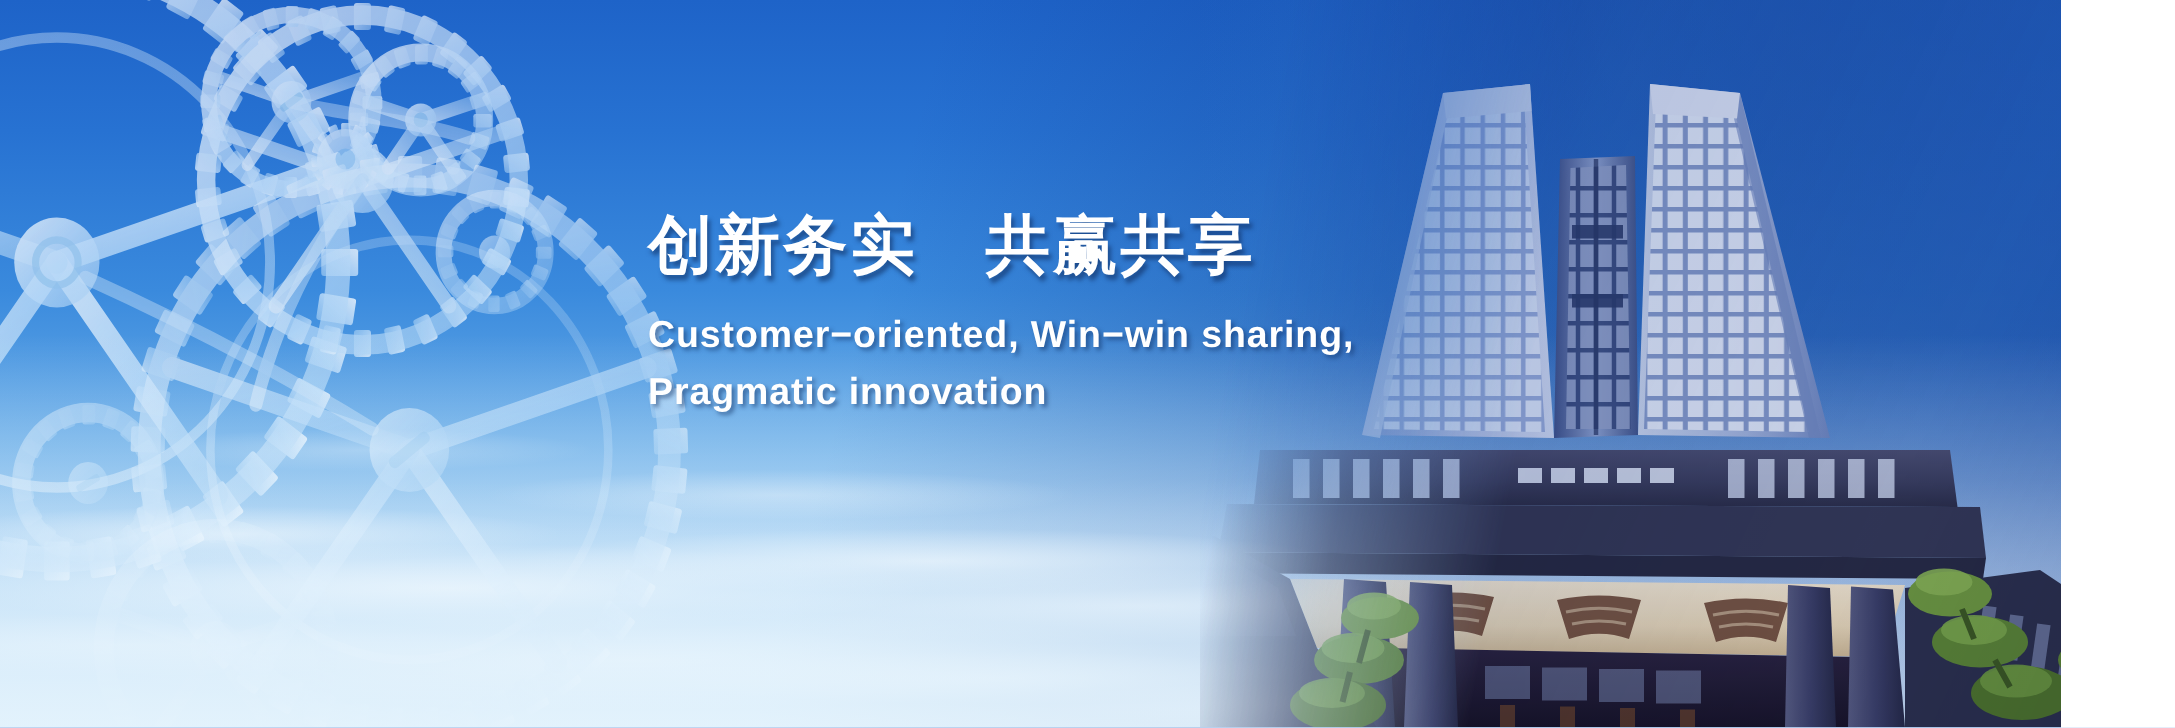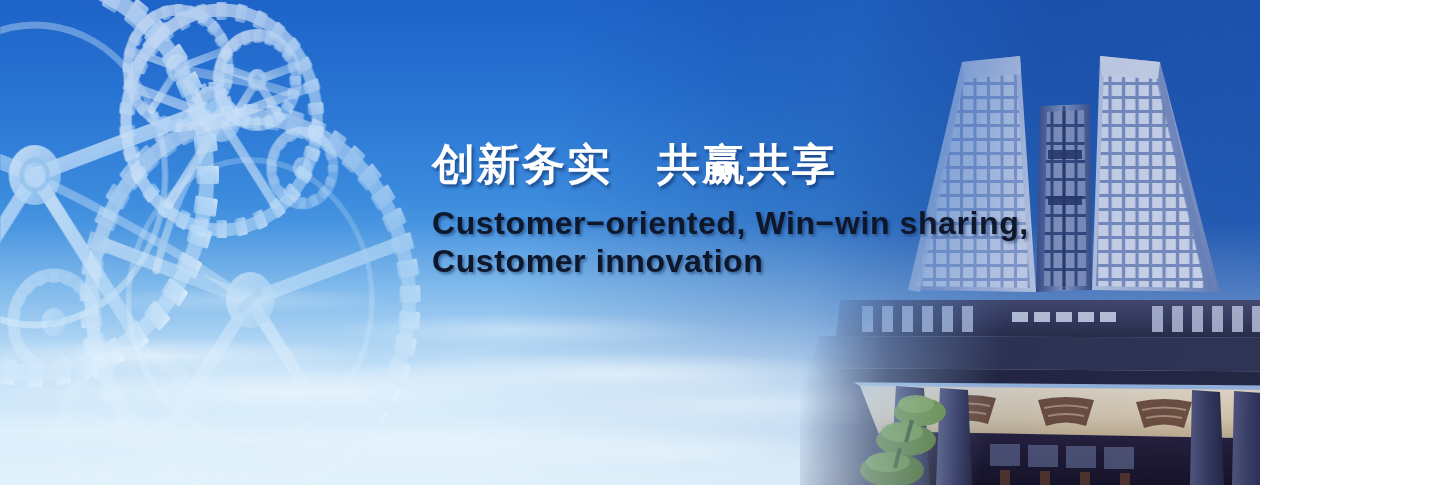--- a/index.html
+++ b/index.html
@@ -1,18 +1,18 @@
 <!DOCTYPE html>
 <html><head>
 <meta charset="utf-8">
 <style>
   html,body{margin:0;padding:0;background:#fff;}
   #banner{
     position:relative;
-    width:1260px;height:485px;
+    width:1374px;height:485px;
     overflow:hidden;
     font-family:"Liberation Sans","DejaVu Sans",sans-serif;
     background:#2a6fd0;
   }
   .layer{position:absolute;inset:0;}
 
   
   #sky-base{
     background:
       linear-gradient(to bottom,
@@ -78,22 +78,22 @@
   .cn{
     color:#ffffff;
     font-size:43px;
     font-weight:bold;
     line-height:56px;
     letter-spacing:2px;
     text-shadow:2px 3px 3px rgba(12,40,90,.55);
     white-space:pre;
   }
   .en{
-    color:#0f172a;
-    font-size:32px;
+    color:#ffffff;
+    font-size:25px;
     font-weight:bold;
     line-height:38px;
     letter-spacing:.6px;
     text-shadow:2px 2px 3px rgba(12,40,90,.50);
   }
   #en-block{margin-top:12px;}
 </style>
 </head>
 <body>
 
@@ -668,17 +668,17 @@
         <path d="M508 406 l8 20 M530 440 l10 18 M592 450 l8 18" stroke="#3c5a27" stroke-width="4" fill="none"></path>
       </g>
     </svg>
   </div>
   <div id="building-tone"></div>
 
   <div id="copy">
     <div class="cn">创新务实　共赢共享</div>
     <div id="en-block">
       <div class="en">Customer−oriented, Win−win sharing,</div>
-      <div class="en">Customer innovation</div>
+      <div class="en">Pragmatic innovation</div>
     </div>
   </div>
 
 </div>
 
 </body></html>

